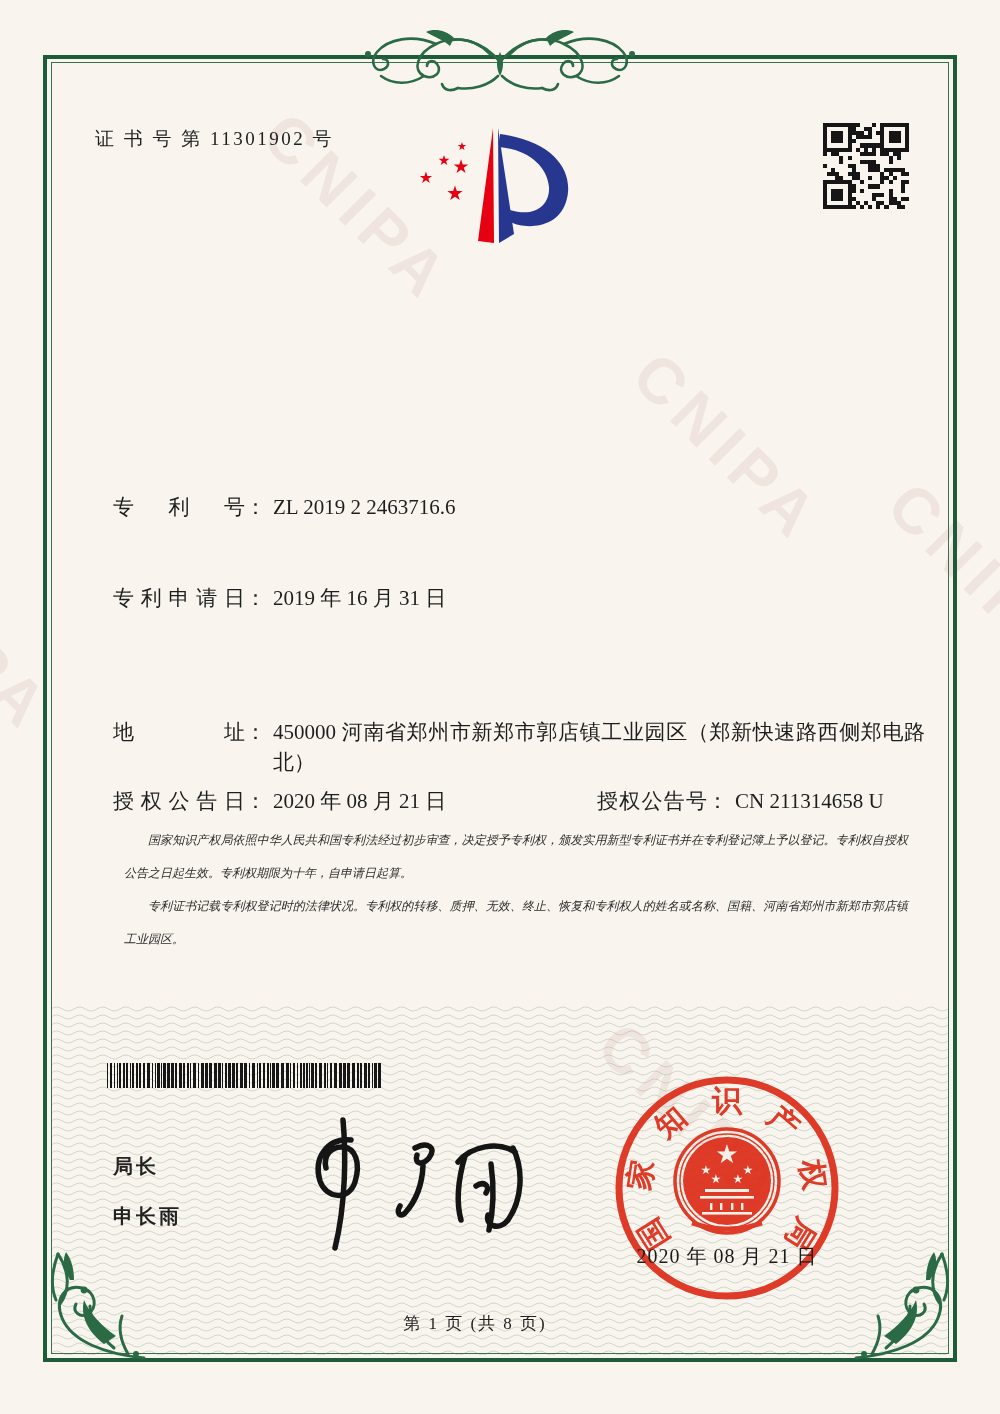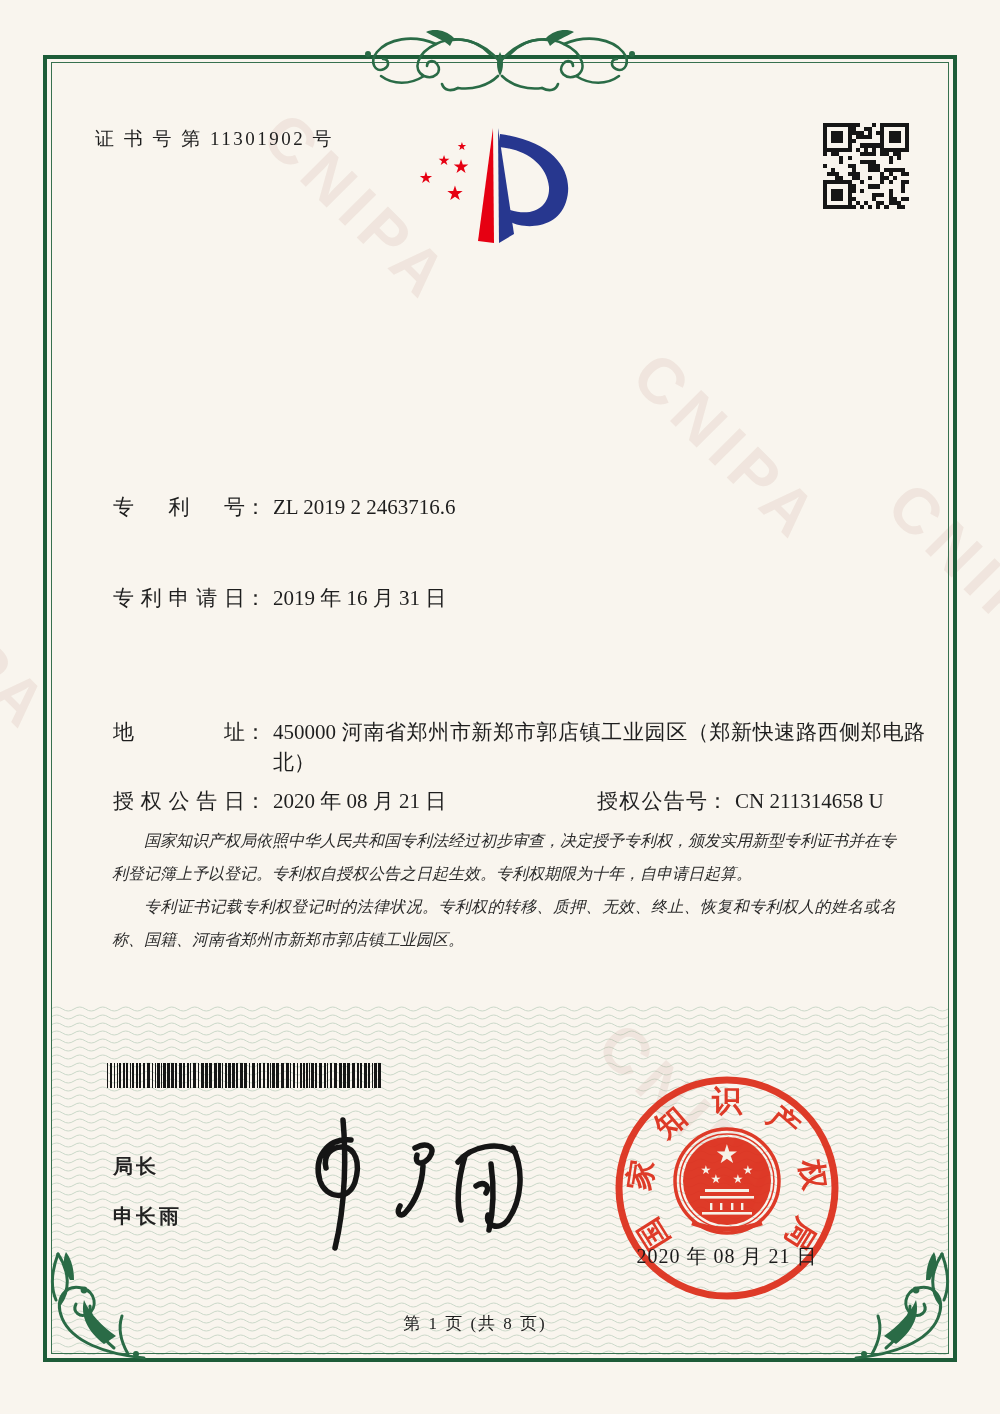--- a/index.html
+++ b/index.html
@@ -22,22 +22,22 @@
   .qr div.m{background:#161616;}
   .title{position:absolute;left:0;top:262px;width:1000px;text-align:center;z-index:3;
          font-size:46px;font-weight:700;letter-spacing:14px;color:#141414;}
   
   .field-row{position:absolute;left:113px;font-size:21px;z-index:3;line-height:30px;}
   .field-label{display:inline-block;width:132px;text-align:justify;text-align-last:justify;vertical-align:top;}
   .field-colon{display:inline-block;vertical-align:top;}
   .field-value{display:inline-block;vertical-align:top;margin-left:7px;max-width:652px;text-align:justify;}
   .grant-no{left:553px;margin-left:44px;}
   
-  .body-text{position:absolute;left:112px;top:824px;width:784px;z-index:3;
-             font-size:16px;line-height:33px;font-style:italic;color:#2b2b2b;text-align:justify;}
+  .body-text{position:absolute;left:124px;top:824px;width:784px;z-index:3;
+             font-size:12px;line-height:33px;font-style:italic;color:#2b2b2b;text-align:justify;}
   .body-text p{margin:0;text-indent:2em;}
   
   .barcode{position:absolute;left:107px;top:1063px;width:278px;height:25px;display:flex;z-index:3;}
   .barcode div{height:100%;}
   .barcode div.b{background:#161616;}
   .signer{position:absolute;left:113px;z-index:3;font:700 20px "Liberation Sans","DejaVu Sans",sans-serif;
           color:#222;letter-spacing:3px;}
   .signature{position:absolute;left:265px;top:1108px;z-index:4;}
   .seal{position:absolute;left:612px;top:1073px;z-index:5;opacity:0.93;}
   .seal-arc text{fill:#dd2d1a;font:700 30px "Liberation Serif","DejaVu Serif",serif;}

